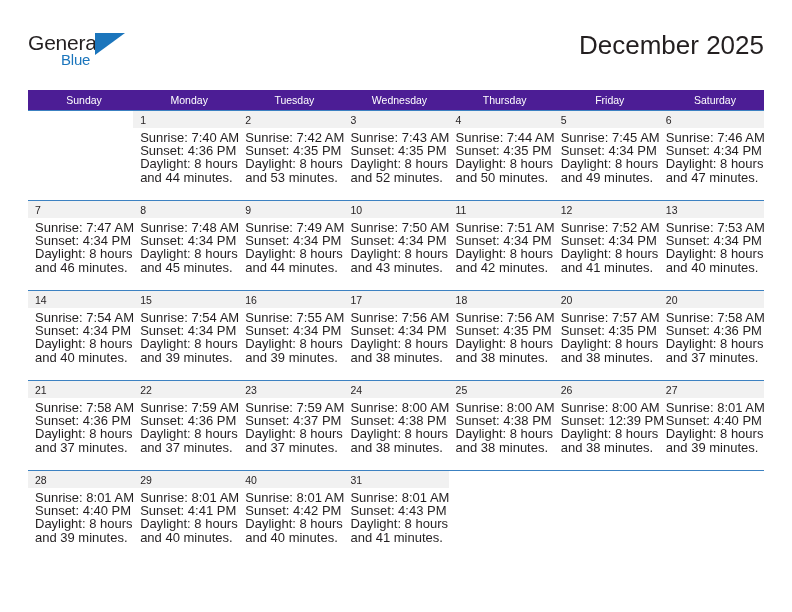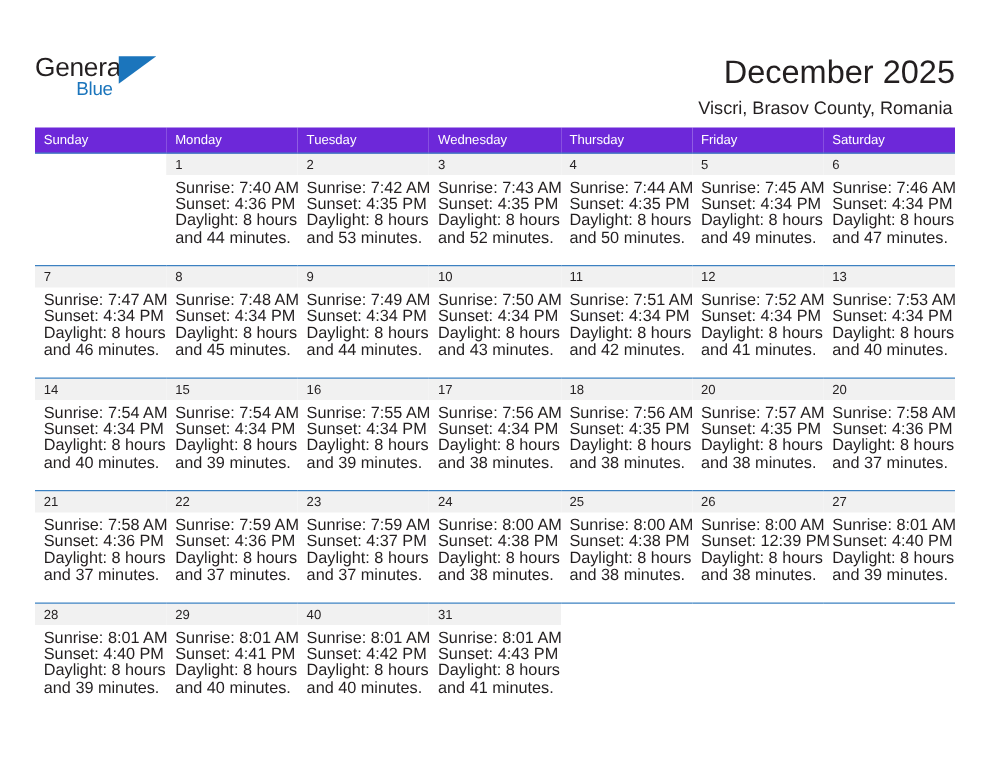--- a/index.html
+++ b/index.html
@@ -10,21 +10,21 @@
     height: 612px;
     background: #ffffff;
     font-family: "Liberation Sans", sans-serif;
     -webkit-font-smoothing: antialiased;
   }
   .page {
     position: relative;
     width: 792px;
     height: 612px;
     background: #ffffff;
-    padding: 16px 28px;
+    padding: 4px 28px;
   }
 
   
   .masthead {
     display: flex;
     align-items: flex-start;
     justify-content: space-between;
     padding-top: 26px;
     height: 78px;
   }
@@ -53,21 +53,20 @@
   }
   .logo-blue {
     position: absolute;
     left: 33px;
     top: 22px;
     font-size: 15px;
     color: #1b75bc;
     letter-spacing: -0.2px;
   }
   .title-block {
-    text-align: right;
     padding-top: 0px;
   }
   .cal-title {
     font-size: 26px;
     color: #231f20;
     line-height: 1.18;
     font-weight: normal;
     margin: 0;
   }
   .cal-subtitle {
@@ -78,25 +77,25 @@
   }
 
   
   .calendar {
     width: 736px;
     margin-top: 8px;
     border-collapse: collapse;
     table-layout: fixed;
   }
   .calendar th {
-    background: #6d28d9;
+    background: #4c1d95;
     color: #ffffff;
     font-size: 10.5px;
     font-weight: normal;
-    text-align: left;
+    text-align: center;
     padding: 4px 0 4px 7px;
     height: 19px;
     border: none;
   }
   .calendar td {
     vertical-align: top;
     padding: 0;
     border: none;
     width: 105px;
     height: 90px;
@@ -128,21 +127,20 @@
 <div class="page">
 
   <div class="masthead">
     <div class="logo">
       <span class="logo-general">General</span>
       <span class="logo-triangle"></span>
       <span class="logo-blue">Blue</span>
     </div>
     <div class="title-block">
       <h1 class="cal-title">December 2025</h1>
-      <div class="cal-subtitle">Viscri, Brasov County, Romania</div>
     </div>
   </div>
 
   <table class="calendar">
     <thead>
       <tr>
         <th>Sunday</th>
         <th>Monday</th>
         <th>Tuesday</th>
         <th>Wednesday</th>

